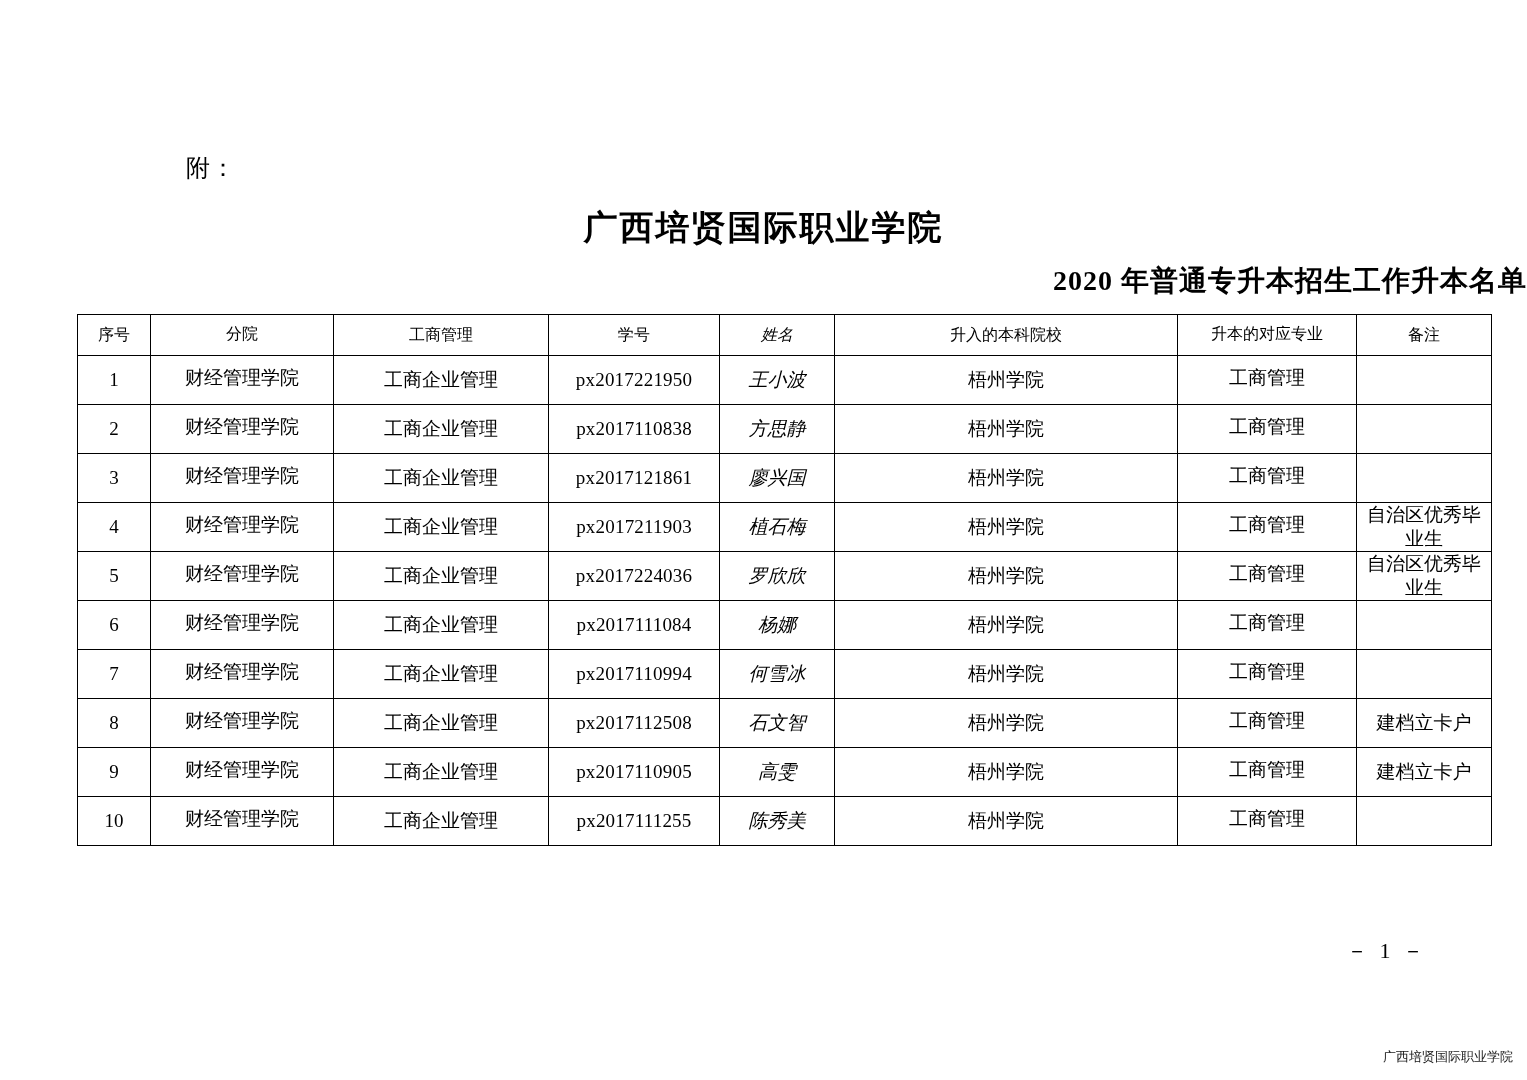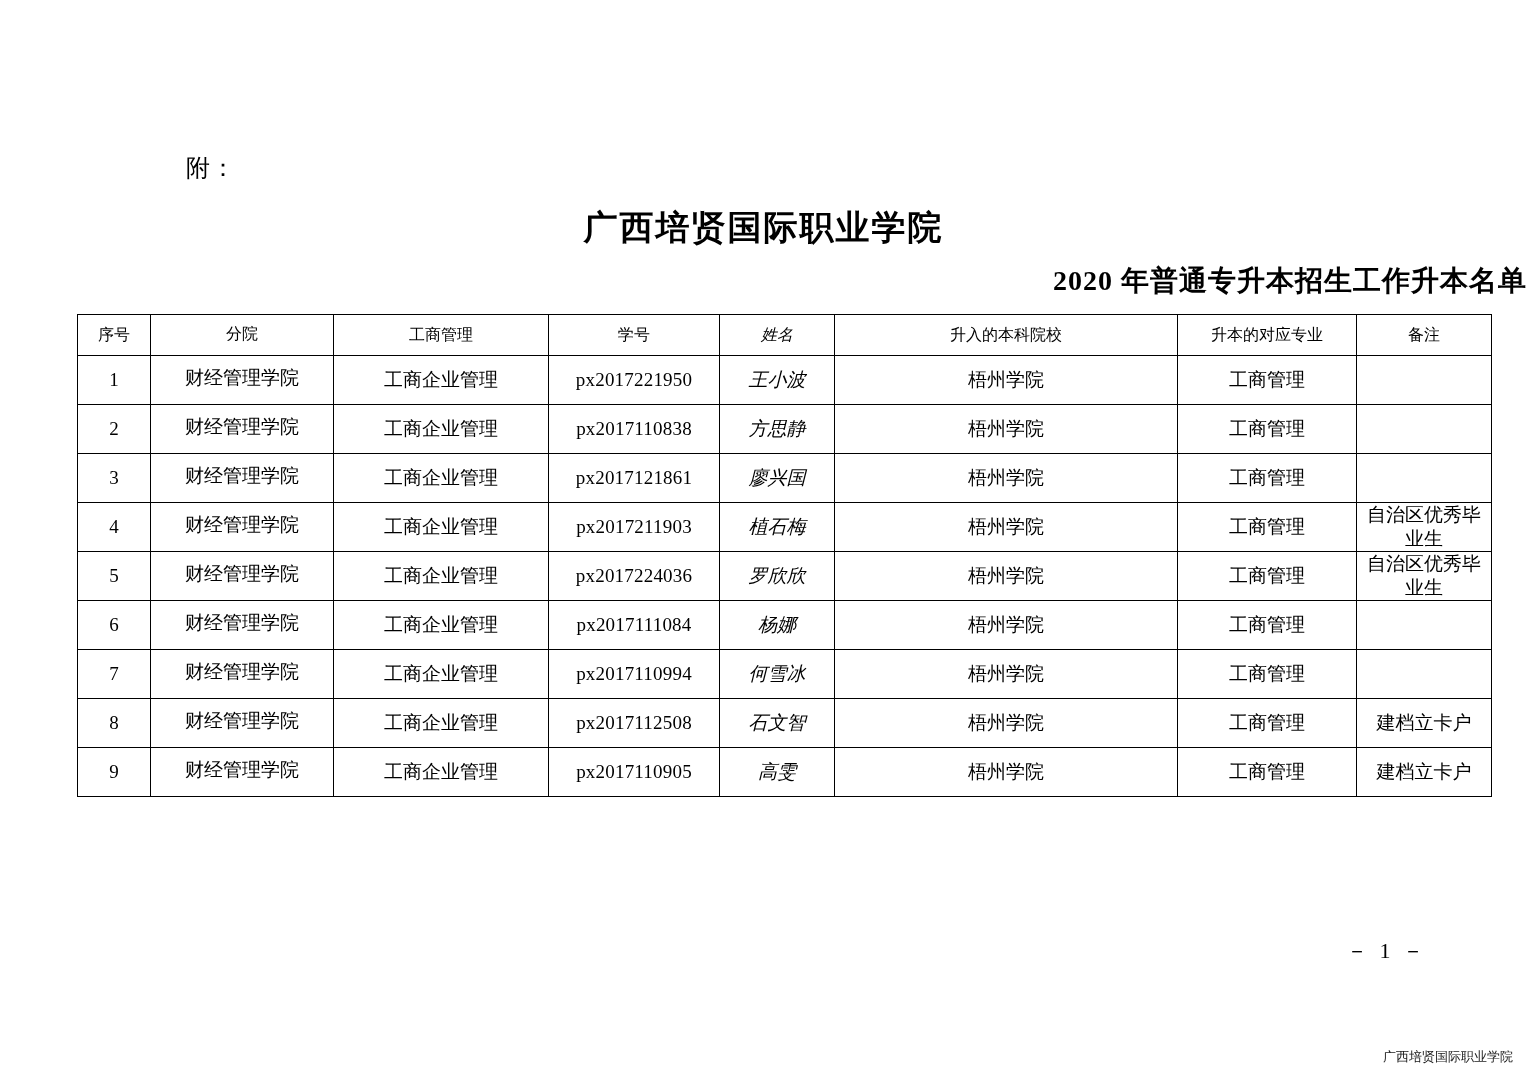--- a/index.html
+++ b/index.html
@@ -86,21 +86,21 @@
   table.roster tbody td {
     height: 48px;
   }
 
   td.c-idx   { width: 68px; }
   td.c-dept  { width: 178px; font-family: Liberation Mono, monospace; }
   td.c-major { width: 210px; }
   td.c-sid   { width: 166px; font-family: Liberation Serif, serif; letter-spacing: 0.2px; }
   td.c-name  { width: 110px; font-style: italic; }
   td.c-univ  { width: 338px; }
-  td.c-tmajor{ width: 174px; }
+  td.c-tmajor{ width: 174px; font-family: Liberation Mono, monospace; }
   td.c-note  { width: 130px; }
 
   .note-two-line {
     font-size: 19px;
     line-height: 1.25;
   }
 
   .page-number {
     position: absolute;
     right: 100px;
@@ -227,20 +227,30 @@
         <tr>
           <td class="c-idx">9</td>
           <td class="c-dept">财经管理学院</td>
           <td class="c-major">工商企业管理</td>
           <td class="c-sid">px2017110905</td>
           <td class="c-name">高雯</td>
           <td class="c-univ">梧州学院</td>
           <td class="c-tmajor">工商管理</td>
           <td class="c-note">建档立卡户</td>
         </tr>
+        <tr>
+          <td class="c-idx">10</td>
+          <td class="c-dept">财经管理学院</td>
+          <td class="c-major">工商企业管理</td>
+          <td class="c-sid">px2017111255</td>
+          <td class="c-name">陈秀美</td>
+          <td class="c-univ">梧州学院</td>
+          <td class="c-tmajor">工商管理</td>
+          <td class="c-note"></td>
+        </tr>
       </tbody>
     </table>
   </div>
 
   <div class="page-number">－ 1 －</div>
 
   <div class="footer-brand">广西培贤国际职业学院</div>
 
 </div>
 

